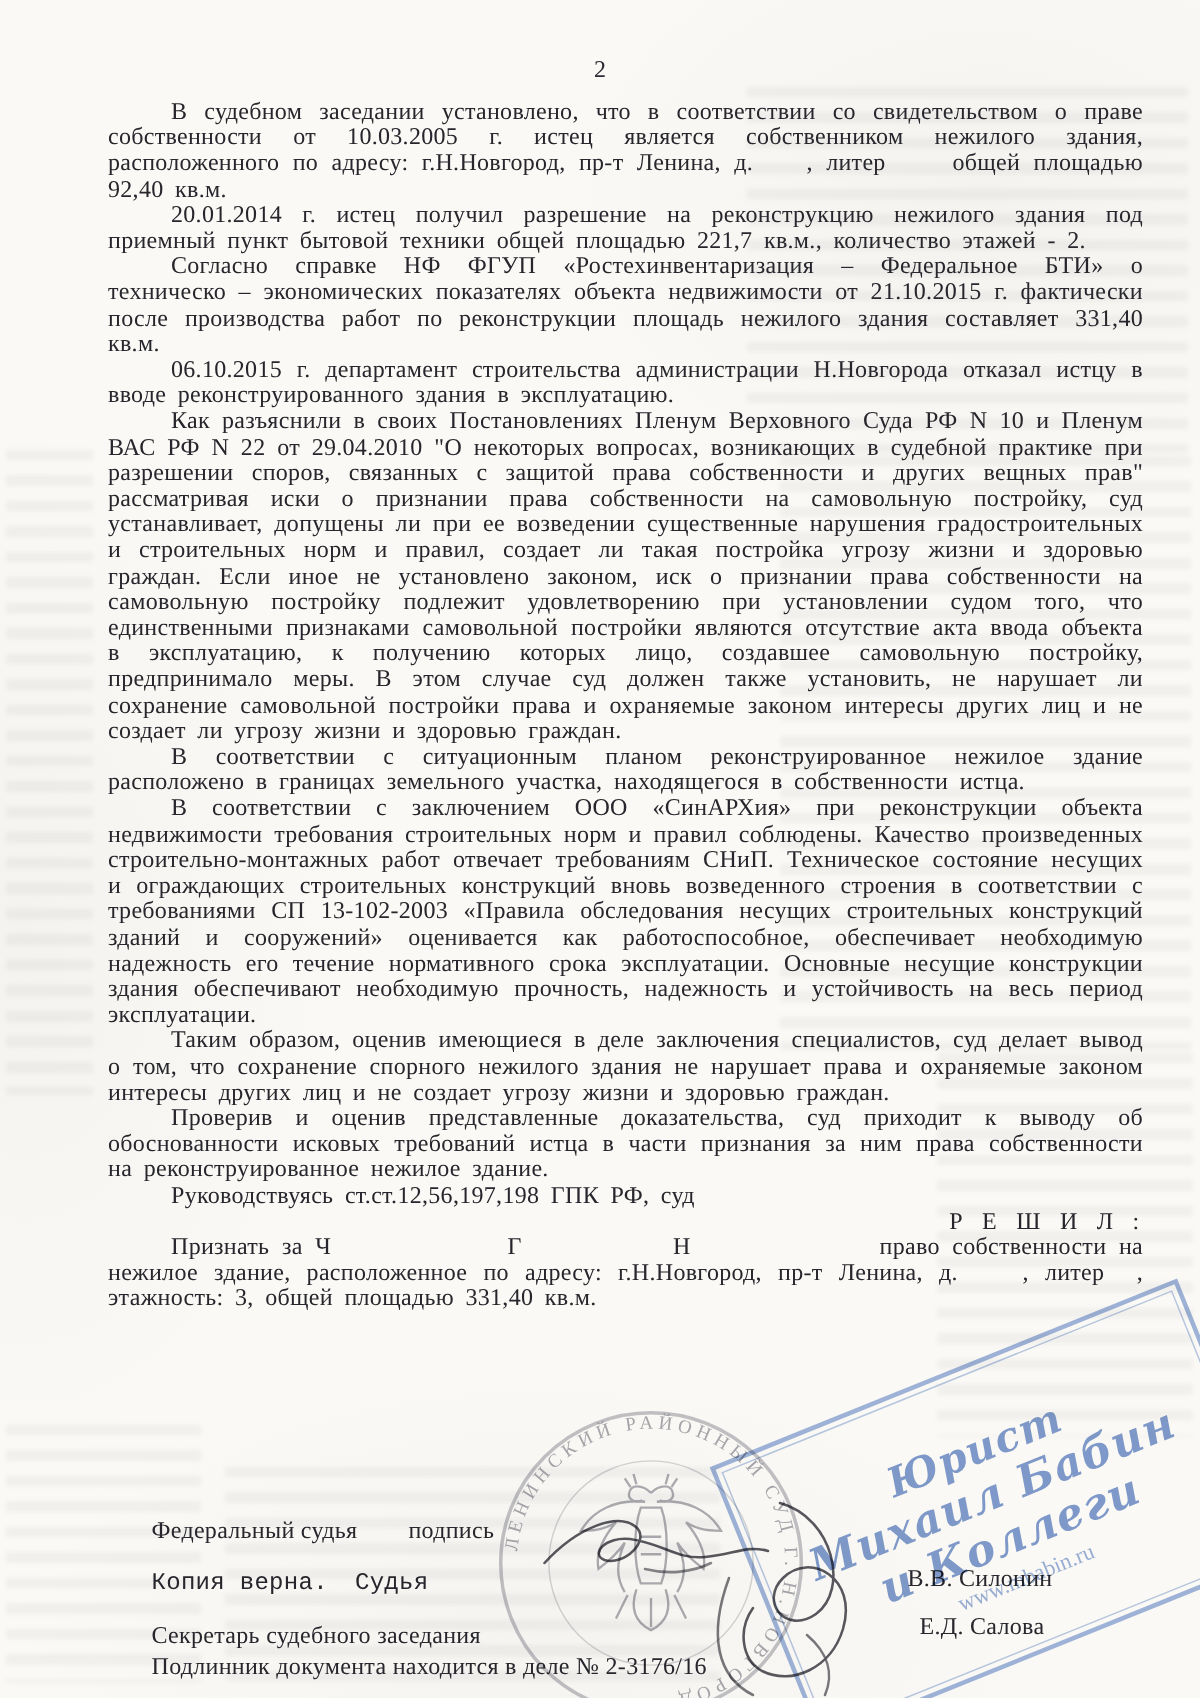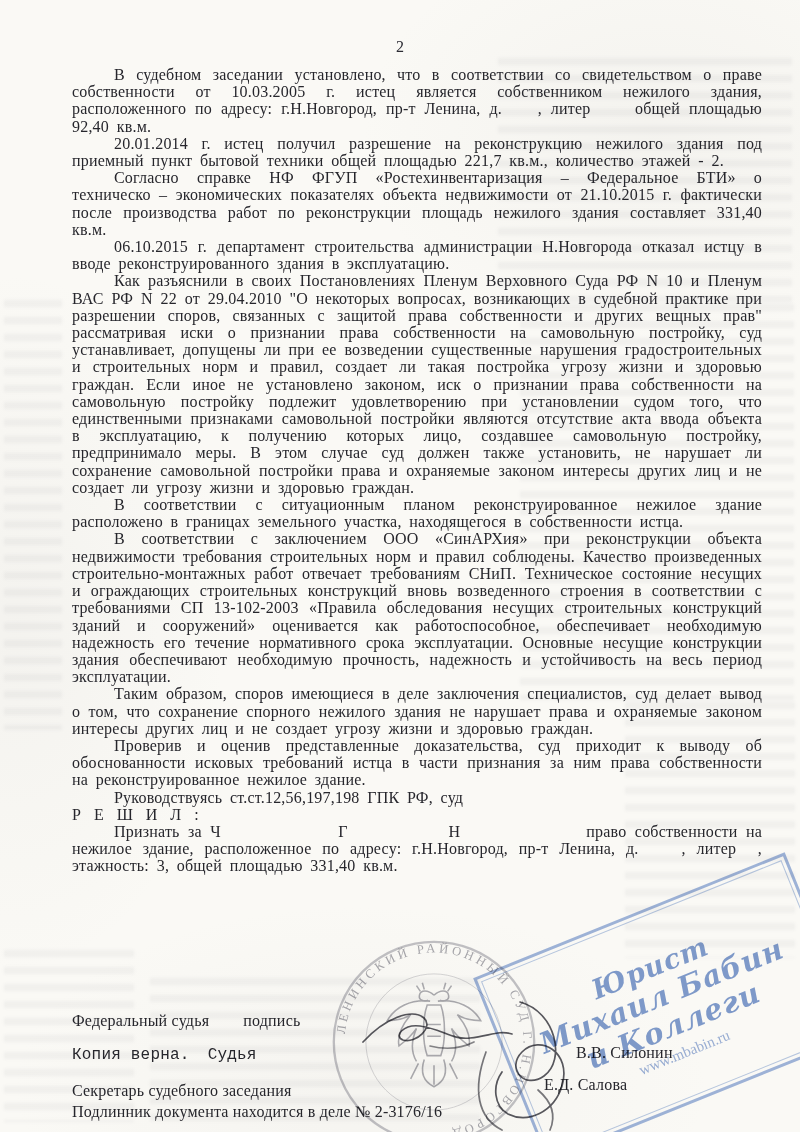--- a/index.html
+++ b/index.html
@@ -29,23 +29,23 @@
     font-size:16px;color:#2b2b33;
   }
   .body-text{
     position:absolute;top:66px;left:72px;width:690px;
     font-size:16px;line-height:17.2px;letter-spacing:.2px;word-spacing:3.5px;
     text-align:justify;
     font-family:Liberation Serif, serif;
   }
   .body-text p{margin:0;text-indent:42px;}
   .body-text p.resolve{
-    text-align:left;text-indent:0;letter-spacing:2.5px;word-spacing:4px;
+    text-align:right;text-indent:0;letter-spacing:2.5px;word-spacing:4px;
   }
-  .sigline{position:absolute;font-size:16px;letter-spacing:.2px;white-space:nowrap;}
+  .sigline{position:absolute;font-size:16px;letter-spacing:.2px;white-space:nowrap;margin-left:29px;}
   .sig-gap{display:inline-block;width:34px;}
   
   .stamp{
     position:absolute;left:327px;top:935px;width:214px;height:214px;
     mix-blend-mode:multiply;opacity:.82;
   }
   
   .handwriting{
     position:absolute;left:0;top:0;width:800px;height:1132px;
     mix-blend-mode:multiply;pointer-events:none;
@@ -83,36 +83,36 @@
   <div class="page-number">2</div>
 
   <div class="body-text">
     <p>В судебном заседании установлено, что в соответствии со свидетельством о праве собственности от 10.03.2005 г. истец является собственником нежилого здания, расположенного по адресу: г.Н.Новгород, пр-т Ленина, д.&nbsp;&nbsp;&nbsp;&nbsp;, литер&nbsp;&nbsp;&nbsp;&nbsp; общей площадью 92,40 кв.м.</p>
     <p>20.01.2014 г. истец получил разрешение на реконструкцию нежилого здания под приемный пункт бытовой техники общей площадью 221,7 кв.м., количество этажей - 2.</p>
     <p>Согласно справке НФ ФГУП «Ростехинвентаризация – Федеральное БТИ» о техническо – экономических показателях объекта недвижимости от 21.10.2015 г. фактически после производства работ по реконструкции площадь нежилого здания составляет 331,40 кв.м.</p>
     <p>06.10.2015 г. департамент строительства администрации Н.Новгорода отказал истцу в вводе реконструированного здания в эксплуатацию.</p>
     <p>Как разъяснили в своих Постановлениях Пленум Верховного Суда РФ N 10 и Пленум ВАС РФ N 22 от 29.04.2010 "О некоторых вопросах, возникающих в судебной практике при разрешении споров, связанных с защитой права собственности и других вещных прав" рассматривая иски о признании права собственности на самовольную постройку, суд устанавливает, допущены ли при ее возведении существенные нарушения градостроительных и строительных норм и правил, создает ли такая постройка угрозу жизни и здоровью граждан. Если иное не установлено законом, иск о признании права собственности на самовольную постройку подлежит удовлетворению при установлении судом того, что единственными признаками самовольной постройки являются отсутствие акта ввода объекта в эксплуатацию, к получению которых лицо, создавшее самовольную постройку, предпринимало меры. В этом случае суд должен также установить, не нарушает ли сохранение самовольной постройки права и охраняемые законом интересы других лиц и не создает ли угрозу жизни и здоровью граждан.</p>
     <p>В соответствии с ситуационным планом реконструированное нежилое здание расположено в границах земельного участка, находящегося в собственности истца.</p>
     <p>В соответствии с заключением ООО «СинАРХия» при реконструкции объекта недвижимости требования строительных норм и правил соблюдены. Качество произведенных строительно-монтажных работ отвечает требованиям СНиП. Техническое состояние несущих и ограждающих строительных конструкций вновь возведенного строения в соответствии с требованиями СП 13-102-2003 «Правила обследования несущих строительных конструкций зданий и сооружений» оценивается как работоспособное, обеспечивает необходимую надежность его течение нормативного срока эксплуатации. Основные несущие конструкции здания обеспечивают необходимую прочность, надежность и устойчивость на весь период эксплуатации.</p>
-    <p>Таким образом, споров имеющиеся в деле заключения специалистов, суд делает вывод о том, что сохранение спорного нежилого здания не нарушает права и охраняемые законом интересы других лиц и не создает угрозу жизни и здоровью граждан.</p>
+    <p>Таким образом, оценив имеющиеся в деле заключения специалистов, суд делает вывод о том, что сохранение спорного нежилого здания не нарушает права и охраняемые законом интересы других лиц и не создает угрозу жизни и здоровью граждан.</p>
     <p>Проверив и оценив представленные доказательства, суд приходит к выводу об обоснованности исковых требований истца в части признания за ним права собственности на реконструированное нежилое здание.</p>
     <p>Руководствуясь ст.ст.12,56,197,198 ГПК РФ, суд</p>
     <p class="resolve">Р Е Ш И Л :</p>
     <p>Признать за Ч&nbsp;&nbsp;&nbsp;&nbsp;&nbsp;&nbsp;&nbsp;&nbsp;&nbsp;&nbsp;&nbsp;&nbsp;&nbsp;&nbsp;Г&nbsp;&nbsp;&nbsp;&nbsp;&nbsp;&nbsp;&nbsp;&nbsp;&nbsp;&nbsp;&nbsp;&nbsp;Н&nbsp;&nbsp;&nbsp;&nbsp;&nbsp;&nbsp;&nbsp;&nbsp;&nbsp;&nbsp;&nbsp;&nbsp;&nbsp;&nbsp;&nbsp;право собственности на нежилое здание, расположенное по адресу: г.Н.Новгород, пр-т Ленина, д.&nbsp;&nbsp;&nbsp;&nbsp;, литер&nbsp;&nbsp;, этажность: 3, общей площадью 331,40 кв.м.</p>
   </div>
 
   <div class="sigline" style="left:72px;top:1012px;">
     <span>Федеральный судья</span><span class="sig-gap"></span><span>подпись</span>
   </div>
   <div class="sigline" style="left:72px;top:1046px;font-family:Liberation Mono, monospace;">
     <span>Копия верна.</span><span class="sig-gap" style="width:18px;"></span><span>Судья</span>
   </div>
   <div class="sigline" style="left:576px;top:1044px;">В.В. Силонин</div>
   <div class="sigline" style="left:72px;top:1082px;">Секретарь судебного заседания</div>
-  <div class="sigline" style="left:544px;top:1076px;">Е.Д. Салова</div>
+  <div class="sigline" style="left:584px;top:1076px;">Е.Д. Салова</div>
   <div class="sigline" style="left:72px;top:1103px;">Подлинник документа находится в деле № 2-3176/16</div>
 
   <svg class="stamp" viewBox="0 0 220 220">
     <g fill="none" stroke="#8d8d99" opacity="0.85">
       <circle cx="110" cy="110" r="103" stroke-width="2.4" opacity="0.75"></circle>
       <circle cx="110" cy="110" r="70" stroke-width="1" opacity="0.5"></circle>
     </g>
     <defs>
       <path id="ringPath" d="M 18 110 A 92 92 0 1 1 202 110 A 92 92 0 1 1 18 110"></path>
     </defs>

